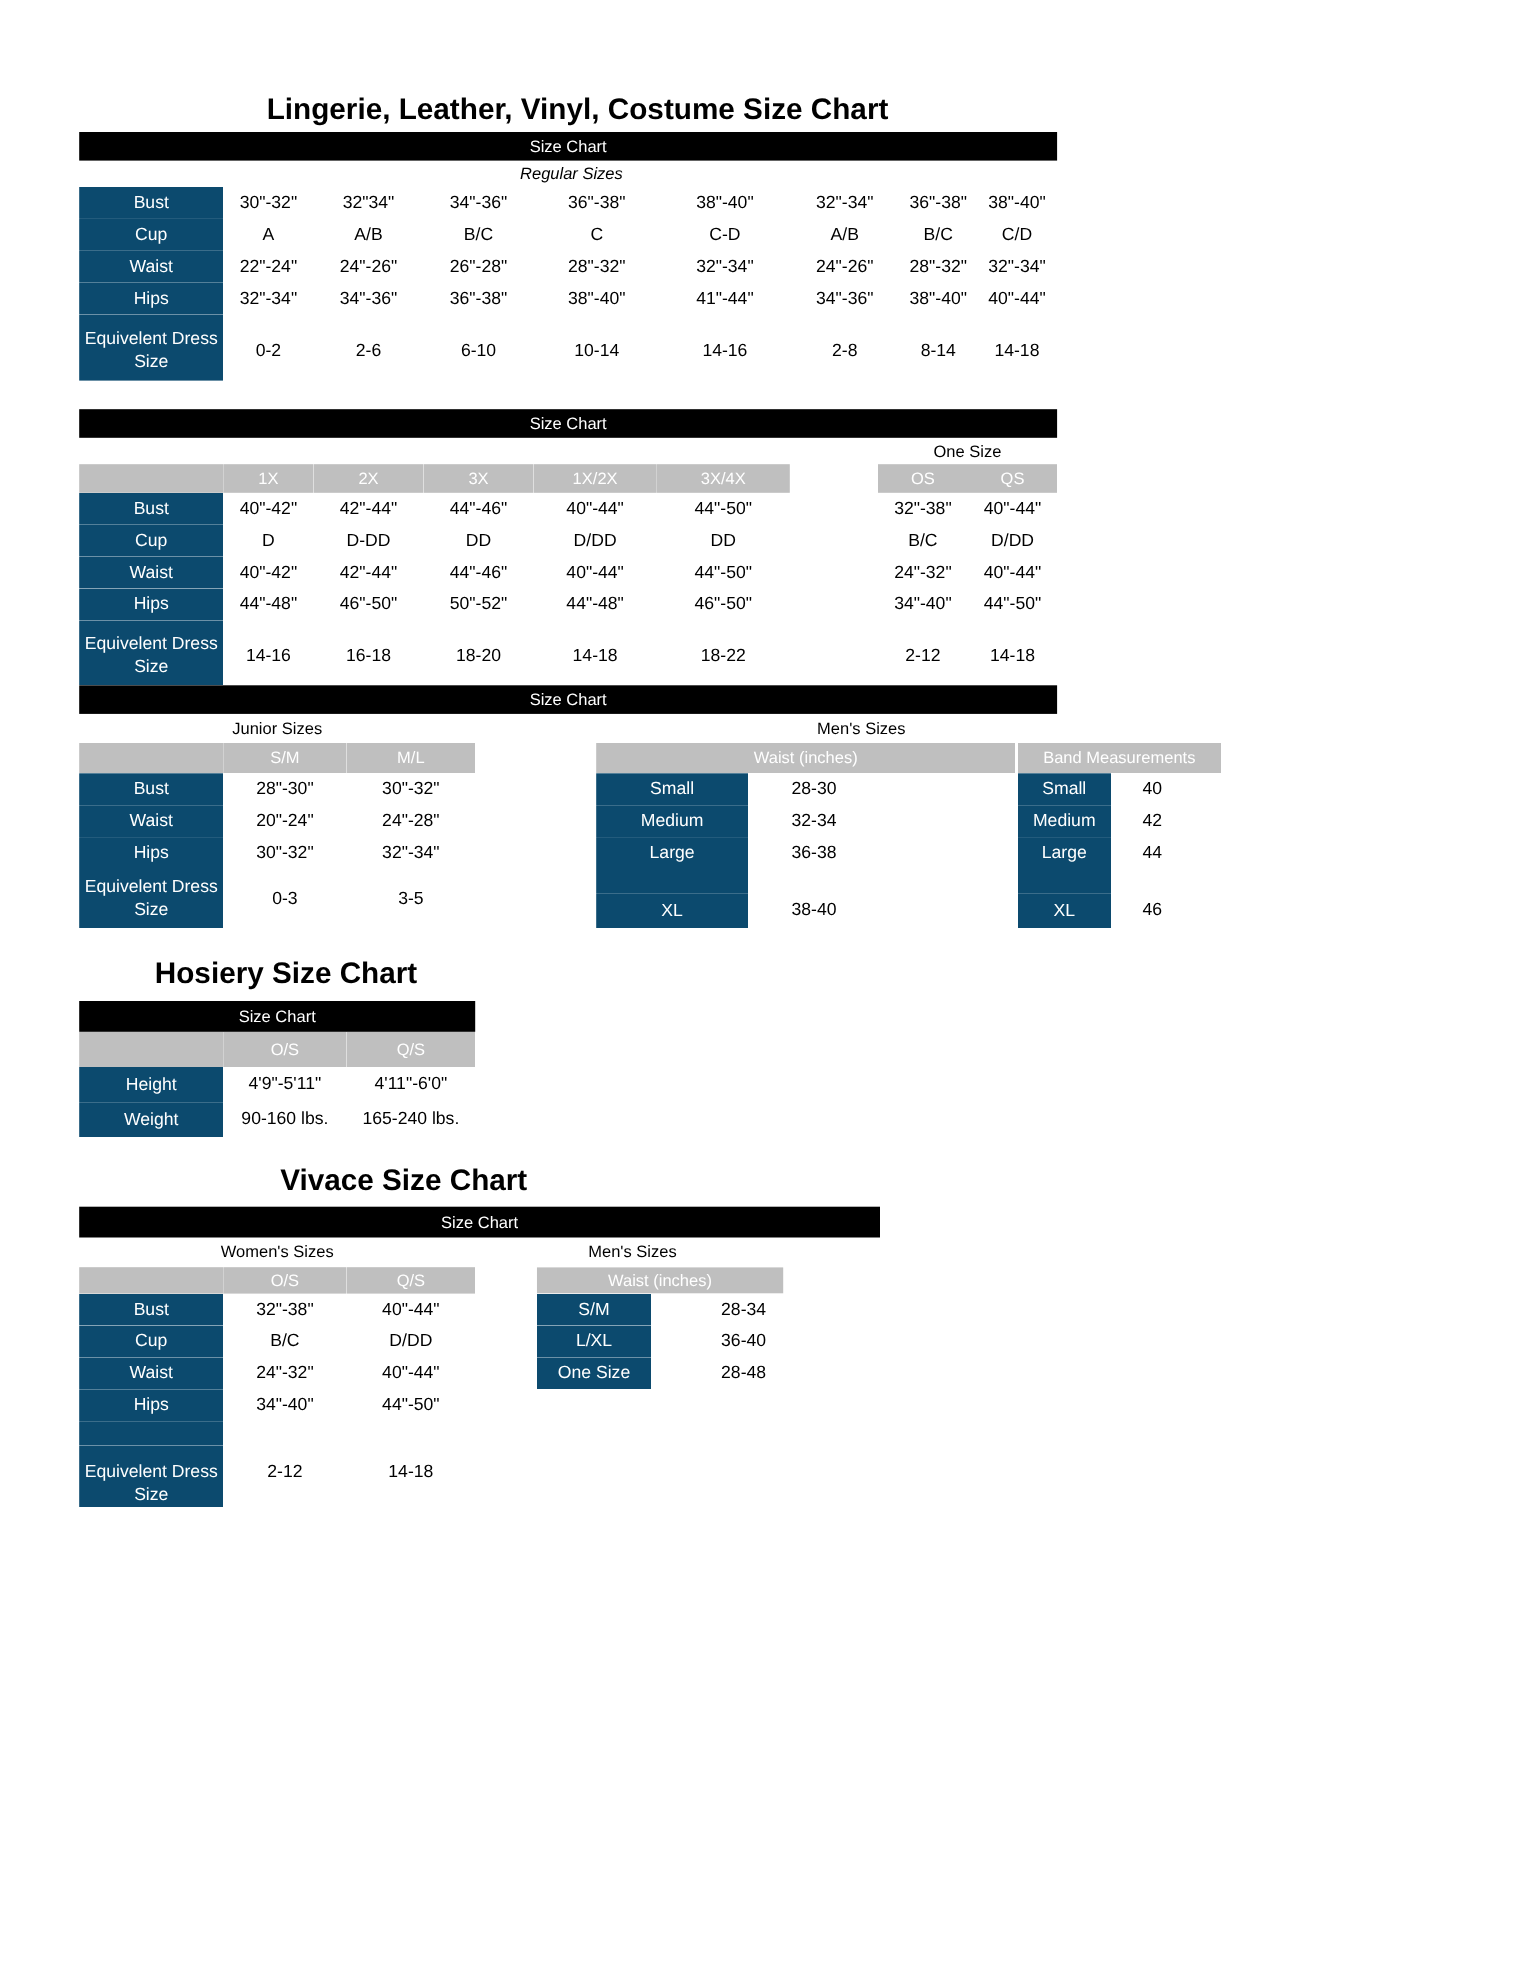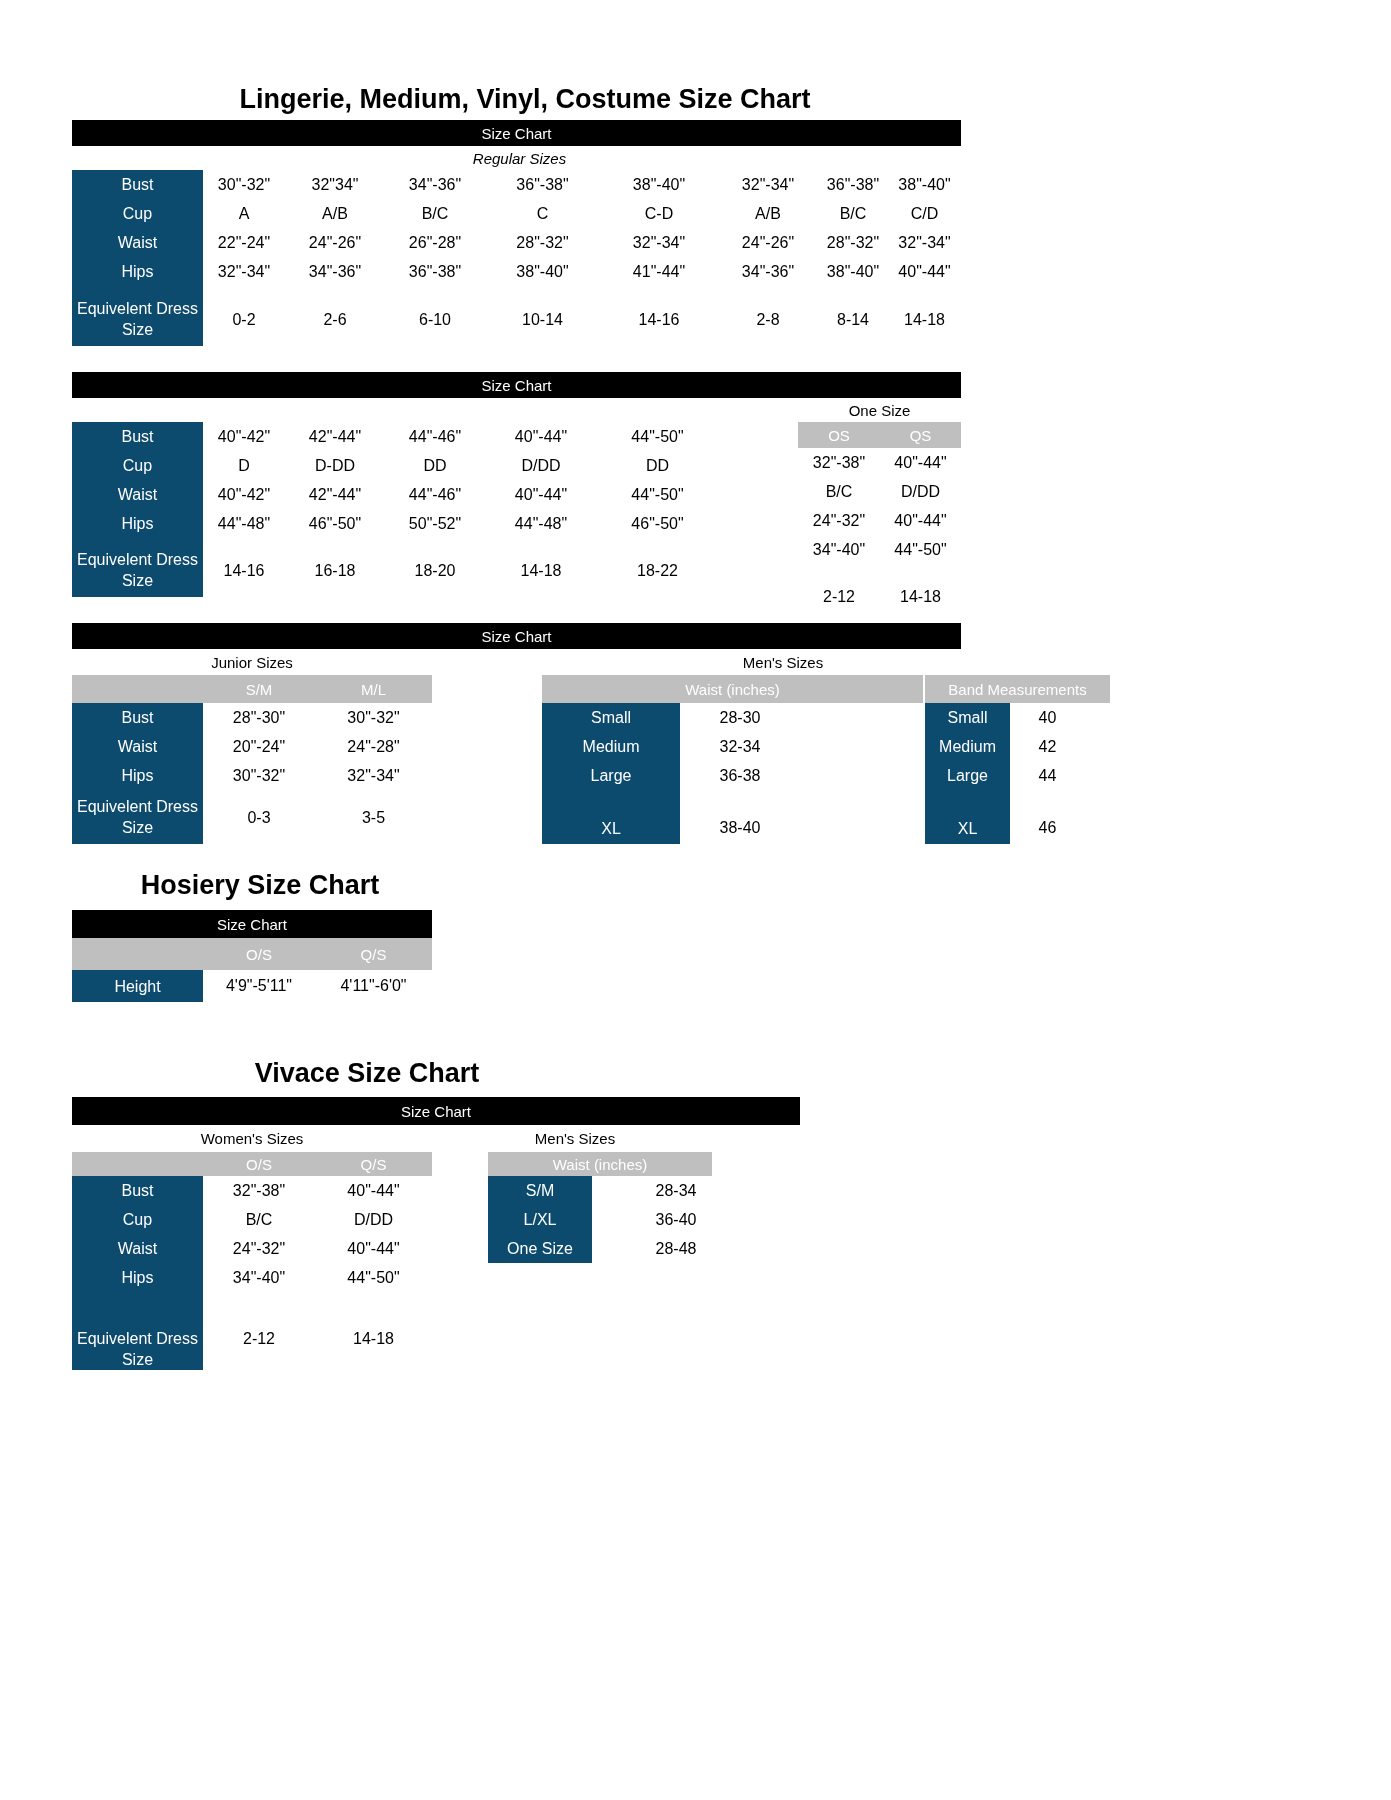--- a/index.html
+++ b/index.html
@@ -22,21 +22,21 @@
   td.glabel { background:#0c4a6e; color:#fff; font-size:16px; line-height:21px; }
   tr.dress td { vertical-align:bottom; padding-bottom:17px; }
   tr.dress td.glabel { padding-bottom:6px; }
   tr.dressTop td { vertical-align:top; padding-top:16px; }
   tr.dressTop td.glabel { padding-top:14px; }
   .ghwrap { display:flex; align-items:center; justify-content:center; height:100%; }
 </style>
 </head>
 <body>
 
-<div class="abs title" style="left:72px; top:84px; width:906px;">Lingerie, Medium, Vinyl, Costume Size Chart</div>
+<div class="abs title" style="left:72px; top:84px; width:906px;">Lingerie, Leather, Vinyl, Costume Size Chart</div>
 
 <div class="abs bar" style="left:72px; top:120px; width:889px; height:26px;">Size Chart</div>
 
 <div class="abs secrow" style="left:72px; top:146px; width:889px; height:24px;">
   <span class="secbox" style="left:3px; width:889px;font-style:italic;">Regular Sizes</span>
 </div>
 
 <table class="abs" style="left:72px; top:170px; width:889px;">
   <colgroup>
       <col style="width:131px">
@@ -117,20 +117,28 @@
 <table class="abs" style="left:72px; top:422px; width:646px;">
   <colgroup>
       <col style="width:131px">
       <col style="width:82px">
       <col style="width:100px">
       <col style="width:100px">
       <col style="width:112px">
       <col style="width:121px">
     </colgroup>
   <tbody>
+      <tr style="height:26px">
+    <th class="gh"></th>
+    <th class="gh">1X</th>
+    <th class="gh">2X</th>
+    <th class="gh">3X</th>
+    <th class="gh">1X/2X</th>
+    <th class="gh">3X/4X</th>
+  </tr>
   <tr style="height:29px">
     <td class="glabel">Bust</td>
     <td>40"-42"</td>
     <td>42"-44"</td>
     <td>44"-46"</td>
     <td>40"-44"</td>
     <td>44"-50"</td>
   </tr>
   <tr style="height:29px">
     <td class="glabel">Cup</td>
@@ -332,20 +340,25 @@
       <tr style="height:32px">
     <th class="gh"></th>
     <th class="gh">O/S</th>
     <th class="gh">Q/S</th>
   </tr>
   <tr style="height:32px">
     <td class="glabel">Height</td>
     <td>4'9"-5'11"</td>
     <td>4'11"-6'0"</td>
   </tr>
+  <tr style="height:32px">
+    <td class="glabel">Weight</td>
+    <td>90-160 lbs.</td>
+    <td>165-240 lbs.</td>
+  </tr>
 </tbody>
   </table>
 
 <div class="abs title" style="left:72px; top:1058px; width:590px;">Vivace Size Chart</div>
 
 <div class="abs bar" style="left:72px; top:1097px; width:728px; height:28px;">Size Chart</div>
 
 <div class="abs secrow" style="left:72px; top:1125px; width:728px; height:27px;">
   <span class="secbox" style="left:0; width:360px;">Women's Sizes</span>
   <span class="secbox" style="left:398px; width:210px;">Men's Sizes</span>

